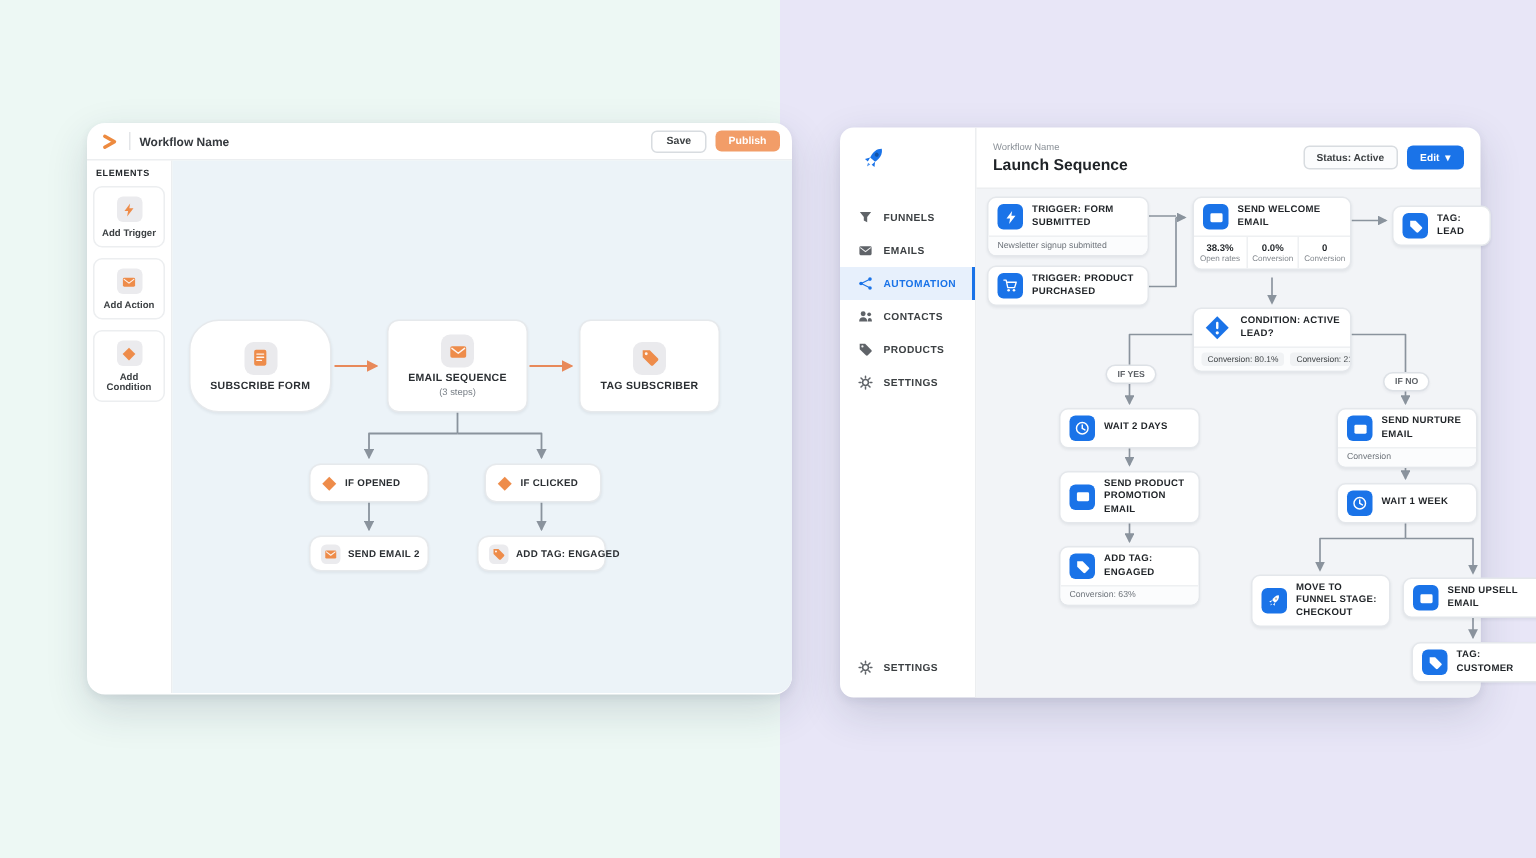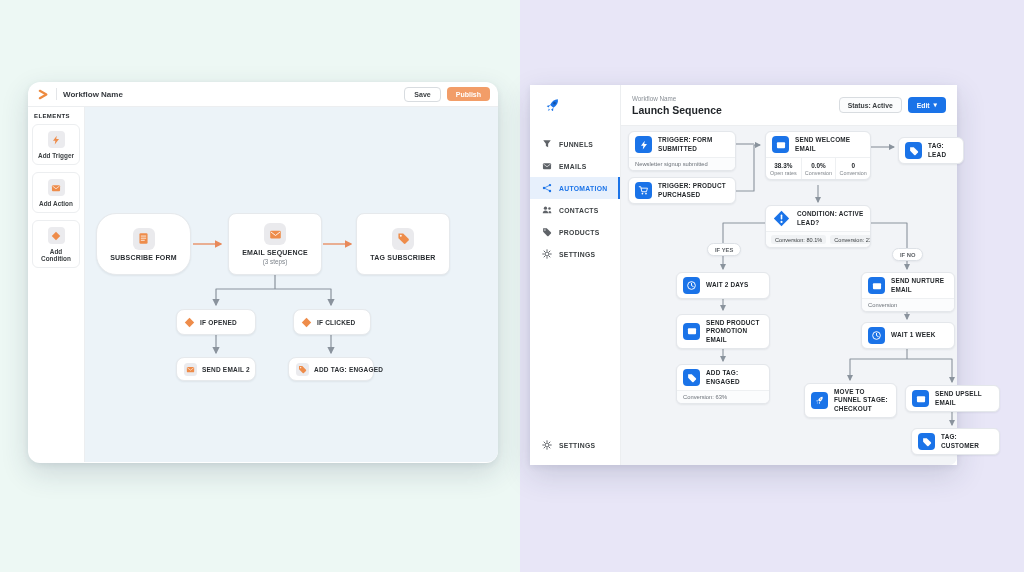--- a/index.html
+++ b/index.html
@@ -4,21 +4,21 @@
 <style>
   * { margin:0; padding:0; box-sizing:border-box; }
   html,body { width:1024px; height:572px; overflow:hidden; }
   body { font-family:"Liberation Sans", sans-serif; position:relative; background:#EDF8F4; }
 
   .bg-half { position:absolute; top:0; height:572px; }
   .bg-left  { left:0; width:520px; background:#EDF8F4; }
   .bg-right { left:520px; width:504px; background:#E8E6F7; }
 
   .window { position:absolute; background:#fff; border-radius:12px;
-            box-shadow:0 10px 28px rgba(40,50,80,.16), 0 2px 6px rgba(40,50,80,.08); }
+            box-shadow:0 10px 28px rgba(40,50,80,.16), 0 2px 6px rgba(40,50,80,.08);margin-left:30px; }
 
   
   #left-window { left:28px; top:82px; width:470px; height:381px; }
 
   .lw-toolbar { height:25px; display:flex; align-items:center; gap:6px;
                 padding:0 8px; border-bottom:1px solid #ECEEF0; }
   .lw-logo { width:14px; height:14px; display:flex; align-items:center; justify-content:center; }
   .lw-divider { width:1px; height:12px; background:#E3E5E8; }
   .lw-title { font-size:8px; font-weight:700; color:#35393E; }
   .lw-spacer { flex:1; }
@@ -46,21 +46,21 @@
               display:flex; align-items:center; justify-content:center; color:#EE8C4A; }
   .big-label { font-size:7px; font-weight:700; color:#2B2F33; letter-spacing:.2px; text-align:center; }
   .big-sub { font-size:6.3px; color:#7A8088; margin-top:-2px; }
 
   .mini-node { display:flex; align-items:center; gap:5px; padding:0 7px; }
   .mini-ico { flex:0 0 auto; display:flex; align-items:center; justify-content:center; color:#EE8C4A; }
   .mini-tile { width:13px; height:13px; background:#EBEBEE; border-radius:3.5px; }
   .mini-label { font-size:6.5px; font-weight:700; color:#2B2F33; letter-spacing:.2px; white-space:nowrap; }
 
   
-  #right-window { left:530px; top:85px; width:427px; height:380px; border-radius:0; }
+  #right-window { left:530px; top:85px; width:427px; height:380px; border-radius:9px; }
   .rw-body { display:flex; height:100%; }
 
   .rw-sidebar { width:91px; border-right:1px solid #ECEEF0; display:flex; flex-direction:column; }
   .rw-logo { padding:11px 0 10px 13px; color:#1A73E8; }
   .rw-nav { margin-top:4px; }
   .nav-item { height:22px; display:flex; align-items:center; gap:7px; padding-left:12px;
               font-size:6.8px; font-weight:700; letter-spacing:.3px; color:#3C4043; cursor:pointer; }
   .nav-item .nav-ico { color:#5F6368; display:flex; }
   .nav-item.active { background:#E7F0FC; color:#1A73E8; border-right:2.5px solid #1A73E8; }
   .nav-item.active .nav-ico { color:#1A73E8; }

